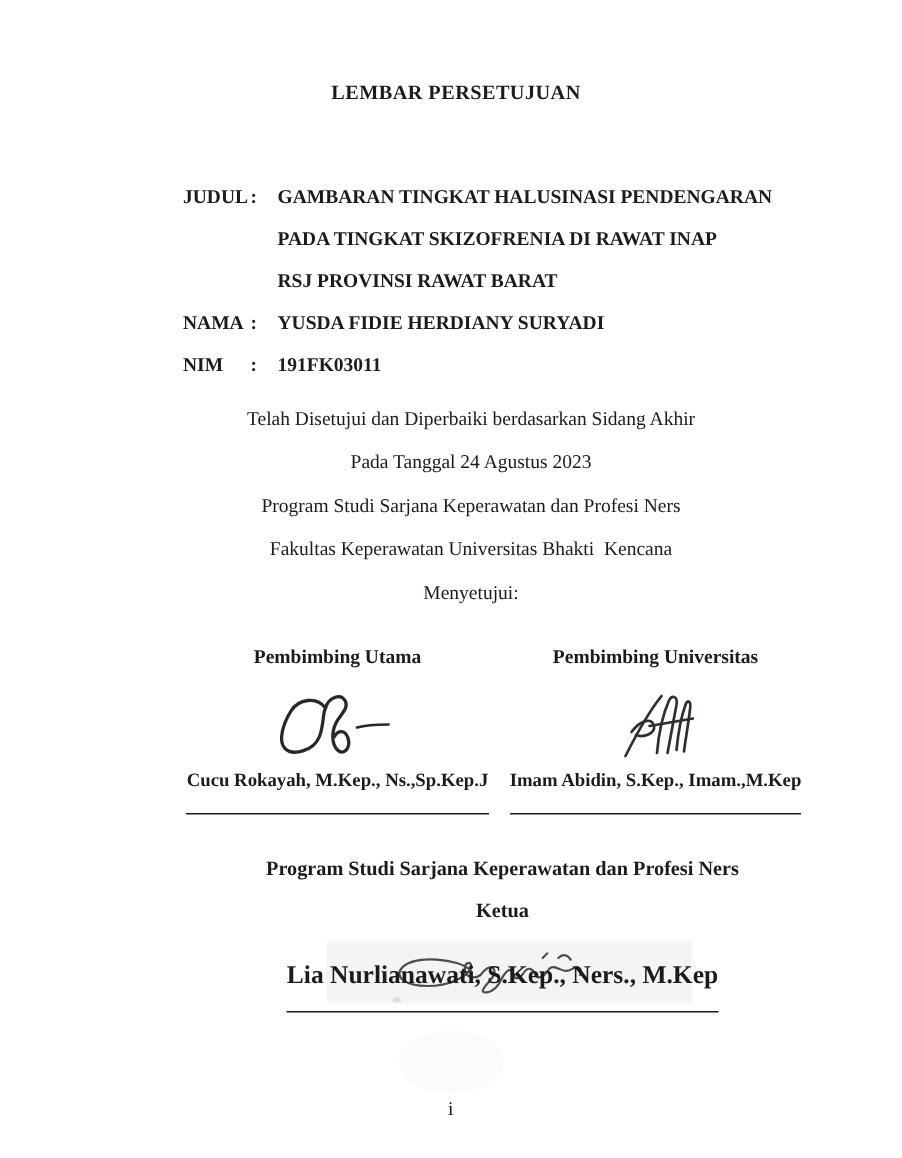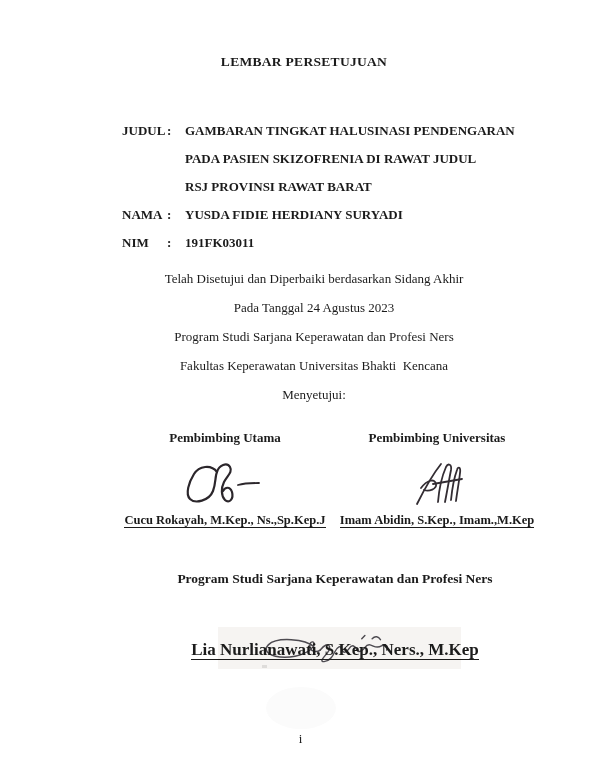--- a/index.html
+++ b/index.html
@@ -47,21 +47,21 @@
   .sup-col { position: absolute; top: 430px; height: 108px; text-align: center; }
   .sup-left  { left: 113px; width: 224px; }
   .sup-right { left: 330px; width: 214px; }
   .sup-role { font-size: 13px; font-weight: bold; line-height: 16px; }
   .sup-sig { position: absolute; left: 0; right: 0; top: 30px; height: 50px; }
   .sup-sig svg { display: block; margin: 0 auto; }
   .sup-name {
     position: absolute; left: 0; right: 0; top: 83px;
     font-size: 12.5px; font-weight: bold; white-space: nowrap;
   }
-  .uline { border-bottom: 1.5px solid #1b1b1b; padding-bottom: 0px; }
+  .uline { border-bottom: 1.5px solid #1b1b1b; padding-bottom: 15px; }
   
   .b-line { position: absolute; left: 135px; width: 400px; text-align: center; font-weight: bold; }
   .b-prog  { top: 571px; font-size: 13.5px; }
   .b-ketua { top: 599px; font-size: 13.5px; }
   .b-name  { top: 640px; font-size: 17px; }
   .sig-image {
     position: absolute;
     left: 218px; top: 627px; width: 243px; height: 42px;
     background: #f6f4f2;
   }
@@ -89,21 +89,21 @@
 <div class="page">
 
   <h1 class="heading">LEMBAR PERSETUJUAN</h1>
 
   <div class="fields">
     <div class="frow">
       <span class="flabel">JUDUL</span>
       <span class="fcolon">:</span>
       <span class="fvalue">
         <span class="vline">GAMBARAN TINGKAT HALUSINASI PENDENGARAN</span>
-        <span class="vline">PADA PASIEN SKIZOFRENIA DI RAWAT JUDUL</span>
+        <span class="vline">PADA TINGKAT SKIZOFRENIA DI RAWAT INAP</span>
         <span class="vline">RSJ PROVINSI RAWAT BARAT</span>
       </span>
     </div>
     <div class="frow">
       <span class="flabel">NAMA</span>
       <span class="fcolon">:</span>
       <span class="fvalue">YUSDA FIDIE HERDIANY SURYADI</span>
     </div>
     <div class="frow">
       <span class="flabel">NIM</span>
@@ -144,20 +144,21 @@
         <path d="M40 40 C41 30 43 18 46 10 C47 6 50 7 49 13 C48 22 46 33 45 41"></path>
         <path d="M22 24 L51 19"></path>
       </svg>
     </div>
     <div class="sup-name">
       <span class="uline">Imam Abidin, S.Kep., Imam.,M.Kep</span>
     </div>
   </div>
 
   <div class="b-line b-prog">Program Studi Sarjana Keperawatan dan Profesi Ners</div>
+  <div class="b-line b-ketua">Ketua</div>
 
   <div class="sig-image">
     <svg width="135" height="32" viewBox="0 0 130 30" fill="none" stroke="#4d4a50" stroke-width="1.4" stroke-linecap="round" stroke-linejoin="round">
       <path d="M52 14 C44 6 16 4 8 12 C2 18 10 24 24 24 C38 24 50 18 52 12 C53 8 48 8 48 13 C48 18 54 20 58 17"></path>
       <path d="M58 17 C62 12 66 10 67 14 C68 18 62 22 60 26 C58 29 64 29 68 25 C72 21 72 16 76 14 C79 12 78 20 82 19 C86 18 86 12 90 13 C94 14 92 20 97 18 C102 16 101 11 106 12 C110 13 112 16 117 13 C121 11 124 13 122 17"></path>
       <path d="M98 6 L101 3"></path>
       <path d="M108 6 C111 3 114 4 116 7"></path>
     </svg>
     <span class="scan-dot"></span>
   </div>

